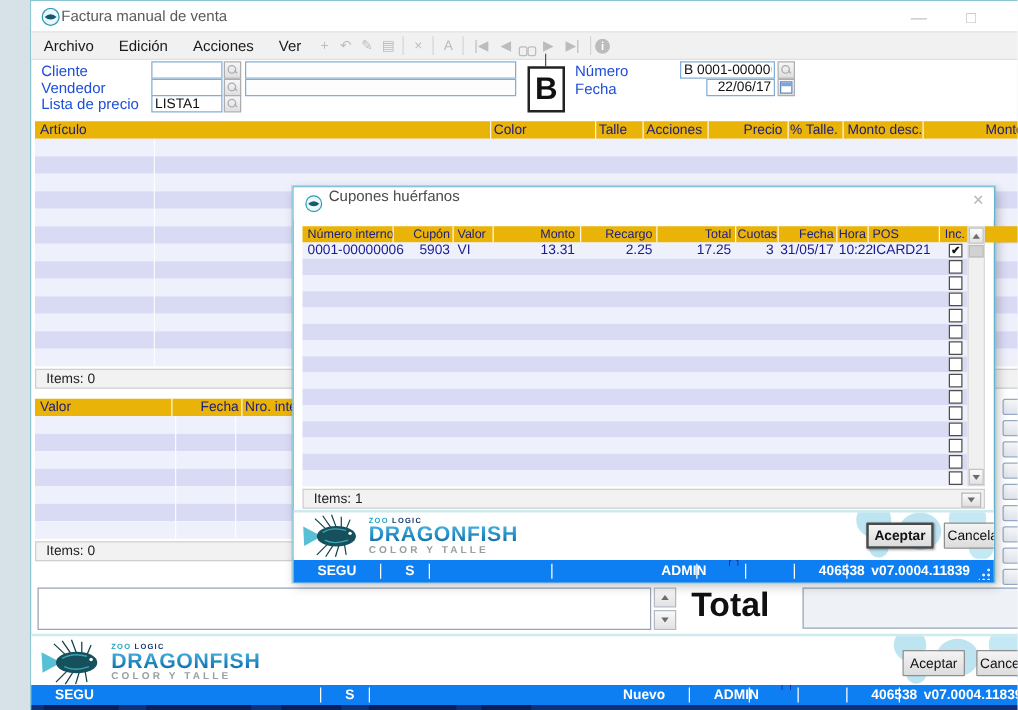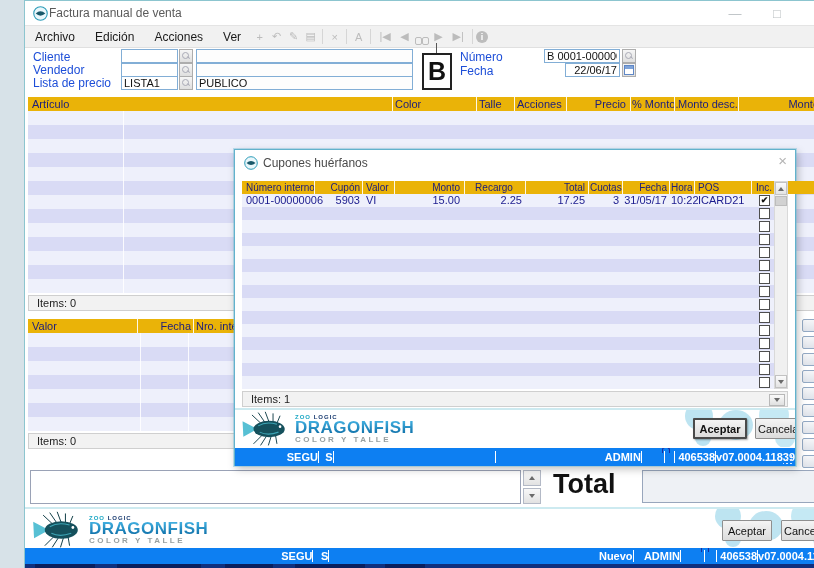--- a/index.html
+++ b/index.html
@@ -68,38 +68,38 @@
   .logotext .zoologic { font-size:6px; font-weight:bold; letter-spacing:1px; }
   .logotext .zoo { color:#1ba7c4; } .logotext .logic { color:#16386e; }
   .logotext .brand { font-size:17px; font-weight:bold; letter-spacing:0.5px; color:#1587c8; background:linear-gradient(#45b4e4,#0b6ba4); -webkit-background-clip:text; background-clip:text; -webkit-text-fill-color:transparent; line-height:15px;text-align:center; }
   .logotext .tagline { font-size:8px; font-weight:bold; letter-spacing:2.5px; color:#98a0a0; }
   .bubbles i { position:absolute; border-radius:50%; }
   .btn { position:absolute; height:21px; background:linear-gradient(#f4f4f4,#dcdcdc); border:1px solid #8f8f8f; font-size:11px; color:#111; display:flex; align-items:center; justify-content:center; border-radius:1px; }
   .btn.default { border:2px solid #4a4a4a; font-weight:bold; box-shadow:1px 1px 2px rgba(0,0,0,.35); }
 
   
   .statusbar { position:absolute; background:#0d7ff2; color:#fff; font-size:11px; font-weight:600; display:flex; align-items:center; overflow:hidden; }
-  .seg { height:12px; line-height:12px; padding:0 0; border-right:1px solid #fff; white-space:nowrap;text-align:right; }
+  .seg { height:12px; line-height:12px; padding:0 19px; border-right:1px solid #fff; white-space:nowrap; }
   .seg.nosep { border-right:none; }
   .lock { position:relative; width:9px; height:7px; background:#1d2d9e; border-radius:1px; margin:3px 4px 0 4px; }
   .lock::before { content:""; position:absolute; left:1.5px; top:-4px; width:6px; height:5px; border:1.5px solid #1d2d9e; border-bottom:none; border-radius:3px 3px 0 0; }
   .grip { position:absolute; right:2px; bottom:2px; width:10px; height:10px;
           background:radial-gradient(circle at 8px 2px,#dce9ff 1px,transparent 1.4px),
                      radial-gradient(circle at 8px 6px,#dce9ff 1px,transparent 1.4px),
                      radial-gradient(circle at 4px 6px,#dce9ff 1px,transparent 1.4px),
                      radial-gradient(circle at 8px 10px,#dce9ff 1px,transparent 1.4px),
                      radial-gradient(circle at 4px 10px,#dce9ff 1px,transparent 1.4px),
                      radial-gradient(circle at 0px 10px,#dce9ff 1px,transparent 1.4px); }
 
   .bottomcut { position:absolute; left:0; right:0; top:563px; height:5px; background:#10307e; }
   .bottomcut i { position:absolute; top:0; height:5px; background:#0a1f5e; }
 
   
   .dialog { position:absolute; left:210px; top:149px; width:562px; height:317px; background:#fff; border:1px solid #62b2cc; box-shadow:0 0 0 1px rgba(120,190,215,.45), 2px 3px 8px rgba(0,0,0,.25); }
-  .dlg-title { position:absolute; left:0; top:0; right:0; height:26px; background:#fff; display:flex; align-items:center; }
+  .dlg-title { position:absolute; left:0; top:0; right:0; height:26px; background:#fff; display:flex; align-items:flex-start; }
   .dlg-title .title { font-size:12px; color:#4a4a4a; margin-left:6px; }
   .dlg-close { position:absolute; right:8px; top:2px; font-size:15px; color:#b4b4b4; }
   .dtable { position:absolute; left:7px; top:31px; width:546px; }
   .drowc .trow { height:13px; position:relative; }
   .drowc .trow .cell { position:absolute; top:0; font-size:11px; color:#1b1b8e; white-space:nowrap; line-height:13px; }
   .cb { position:absolute; left:517px; top:1px; width:11px; height:11px; background:#fff; border:1.6px solid #4d4d4d; display:flex; align-items:center; justify-content:center; }
   .cb i { font-style:normal; font-size:9px; font-weight:bold; color:#111; line-height:9px; }
   .dd-btn { position:absolute; right:2px; top:2px; width:16px; height:12px; background:linear-gradient(#fafafa,#e0e0e0); border:1px solid #b8b8b8; display:flex; align-items:center; justify-content:center; }
 
   .binocs { position:relative; width:12px; height:8px; margin-top:2px; }
@@ -164,21 +164,20 @@
     <span class="sqbtn" style="left:154px;top:62px">
         <span class="mag"></span>
       </span>
     <input class="tfield gray" style="left: 171px; top: 62px; width: 217px;" value="">
 
     <span class="lbl" style="left:8px;top:75px">Lista de precio</span>
     <input class="tfield" style="left: 96px; top: 75px; width: 57px;" value="LISTA1">
     <span class="sqbtn" style="left:154px;top:75px">
         <span class="mag"></span>
       </span>
-    <input class="tfield gray" style="left: 171px; top: 75px; width: 217px;" value="PUBLICO">
 
     <span class="bline"></span>
     <div class="bbox">B</div>
 
     <span class="lbl" style="left:435px;top:49px">Número</span>
     <input class="tfield" style="left: 519px; top: 48px; width: 76px;" value="B 0001-00000015">
     <span class="sqbtn" style="left:597px;top:48px">
         <span class="mag"></span>
       </span>
 
@@ -187,21 +186,21 @@
     <span class="sqbtn" style="left:597px;top:62px">
         <span class="cal"></span>
       </span>
 
     <div class="gridhead" style="left:3px;top:96px;width:793px;height:14px">
       <span style="left:4px">Artículo</span>
       <span style="left:367px">Color</span>
       <span style="left:451px">Talle</span>
       <span style="left:489px">Acciones</span>
       <span style="left:540px;width:58px;text-align:right">Precio</span>
-      <span style="left:604px">% Monto.</span>
+      <span style="left:604px">% Talle.</span>
       <span style="left:650px">Monto desc.</span>
       <span style="left:712px;width:79px;text-align:right">Monto</span>
       <i class="vsep" style="left:364px"></i>
         <i class="vsep" style="left:448px"></i>
         <i class="vsep" style="left:486px"></i>
         <i class="vsep" style="left:538px"></i>
         <i class="vsep" style="left:602px"></i>
         <i class="vsep" style="left:646px"></i>
         <i class="vsep" style="left:710px"></i>
     </div>
@@ -339,21 +338,21 @@
       <span class="title" style="margin-left:28px">Cupones huérfanos</span>
       <span class="dlg-close">×</span>
     </div>
 
     <div class="dtable">
       <div class="gridhead" style="left:0;top:0;width:603px;height:13px;font-size:10px">
         <span style="left:4px">Número interno</span>
         <span style="left:74px;width:44px;text-align:right">Cupón</span>
         <span style="left:124px">Valor</span>
         <span style="left:154px;width:64px;text-align:right">Monto</span>
-        <span style="left:224px;width:56px;text-align:center">Recargo</span>
+        <span style="left:224px;width:56px;text-align:right">Recargo</span>
         <span style="left:285px;width:58px;text-align:right">Total</span>
         <span style="left:348px;width:29px;text-align:right">Cuotas</span>
         <span style="left:382px;width:43px;text-align:right">Fecha</span>
         <span style="left:429px">Hora</span>
         <span style="left:456px">POS</span>
         <span style="left:511px;width:19px;text-align:right">Inc.</span>
         <i class="vsep" style="left:72px"></i>
           <i class="vsep" style="left:120px"></i>
           <i class="vsep" style="left:152px"></i>
           <i class="vsep" style="left:222px"></i>
@@ -362,21 +361,21 @@
           <i class="vsep" style="left:380px"></i>
           <i class="vsep" style="left:427px"></i>
           <i class="vsep" style="left:452px"></i>
           <i class="vsep" style="left:509px"></i>
       </div>
       <div class="rows drowc" style="left:0;top:13px;width:532px">
         <div class="trow">
           <span class="cell" style="left:4px">0001-00000006</span>
           <span class="cell" style="left:74px;width:44px;text-align:right">5903</span>
           <span class="cell" style="left:124px">VI</span>
-          <span class="cell" style="left:154px;width:64px;text-align:right">15.00</span>
+          <span class="cell" style="left:154px;width:64px;text-align:right">13.31</span>
           <span class="cell" style="left:224px;width:56px;text-align:right">2.25</span>
           <span class="cell" style="left:285px;width:58px;text-align:right">17.25</span>
           <span class="cell" style="left:348px;width:29px;text-align:right">3</span>
           <span class="cell" style="left:382px;width:43px;text-align:right">31/05/17</span>
           <span class="cell" style="left:429px">10:22</span>
           <span class="cell" style="left:456px">ICARD21</span>
           <span class="cb">
               <i>✔</i>
             </span>
         </div>

